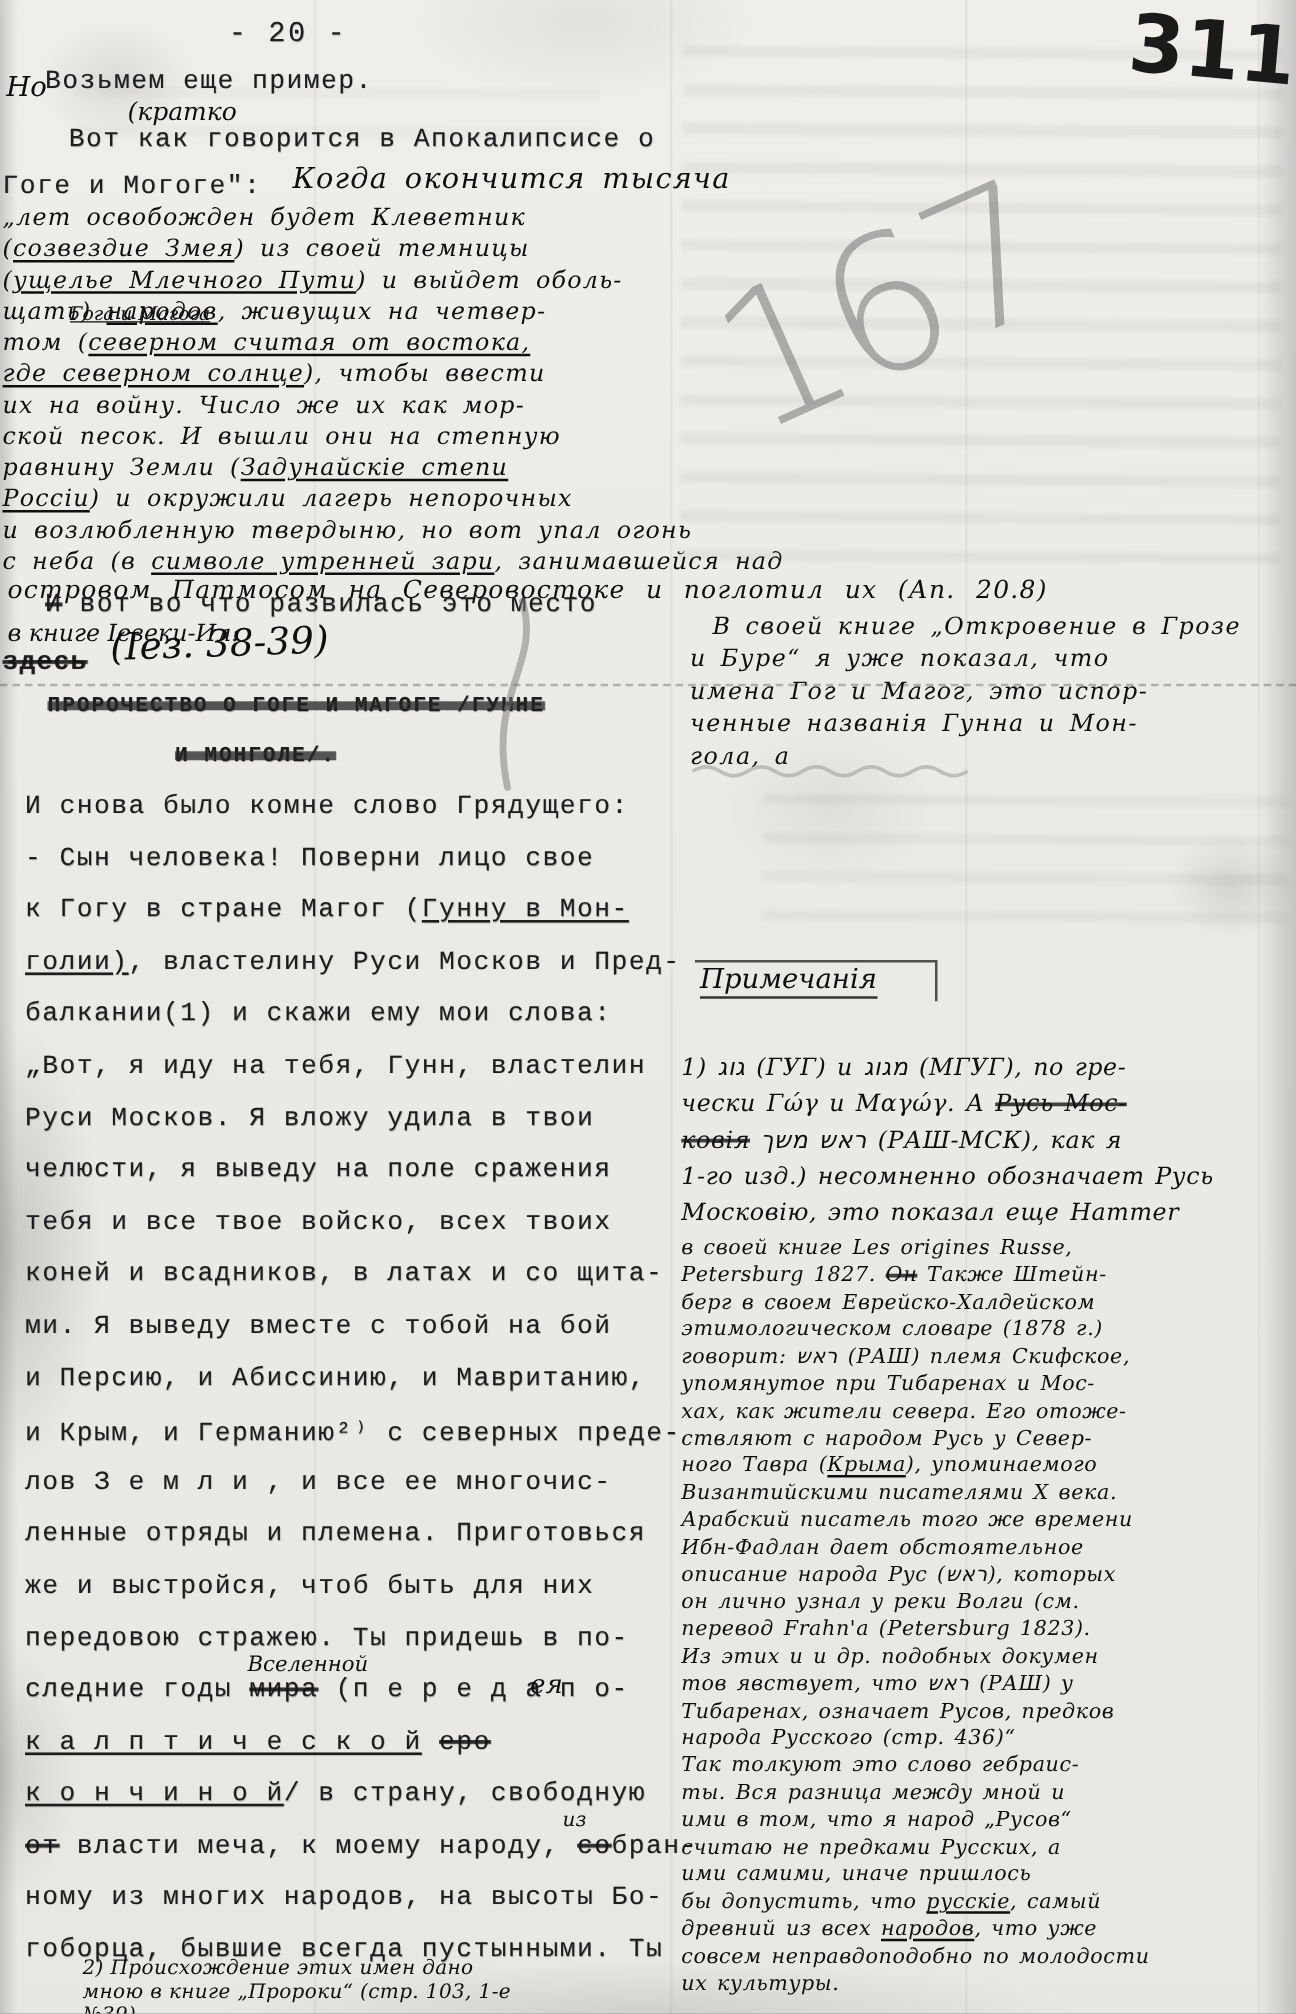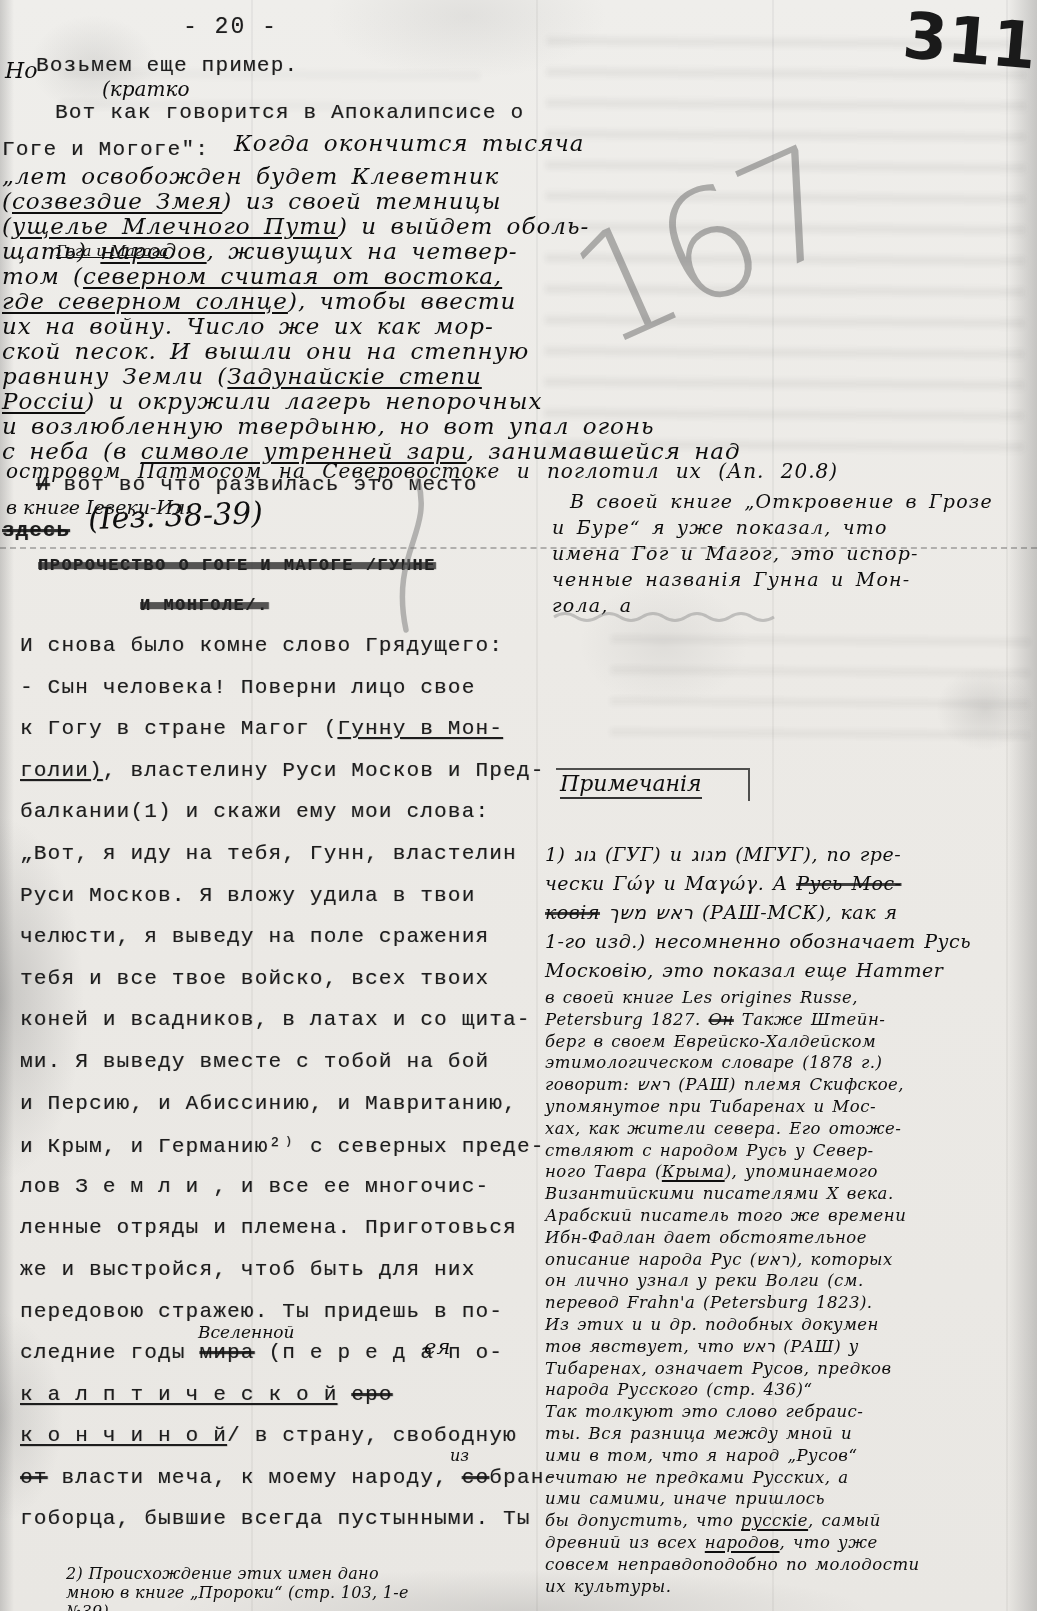--- a/index.html
+++ b/index.html
@@ -40,21 +40,21 @@
   .c-311{left:903px;top:4px;font-size:64px;font-weight:700;color:#1a1a1a;transform:rotate(5deg);font-family:"DejaVu Sans",sans-serif;}
   .c-167{left:572px;top:160px;font-size:150px;font-weight:300;transform:rotate(-24deg);letter-spacing:-6px;opacity:.85;}
 
   .c-no{left:5px;top:58px;font-size:22px;}
   .c-l1{left:36px;top:54px;font-size:21px;letter-spacing:1.2px;}
   .c-kratko{left:102px;top:77px;font-size:20px;}
   .c-l2{left:55px;top:101px;font-size:21px;letter-spacing:1.2px;}
   .c-l3{left:2px;top:138px;font-size:21px;letter-spacing:1.2px;}
 
   .c-hwfirst{left:234px;top:130px;font-size:23px;letter-spacing:1px;word-spacing:5px;}
-  .c-hwblock{left:2px;top:163px;width:1032px;font-size:23px;letter-spacing:1px;word-spacing:5px;}
+  .c-hwblock{left:2px;top:163px;width:1032px;font-size:19px;letter-spacing:1px;word-spacing:5px;}
   .c-hwblock .line{height:25px;white-space:nowrap;}
   .c-goga{left:56px;top:242px;font-size:15px;text-decoration:underline;}
   .c-hwlast{left:6px;top:459px;font-size:20px;letter-spacing:1px;word-spacing:9px;}
 
   .c-trans{left:36px;top:473px;font-size:21px;letter-spacing:1.2px;}
   .c-bookins{left:6px;top:496px;font-size:19px;}
   .c-zdes{left:2px;top:519px;font-size:21px;letter-spacing:1px;font-weight:700;}
   .c-ref{left:88px;top:498px;font-size:30px;transform:rotate(-2deg);}
   .c-fold{position:absolute;left:0;right:0;top:547px;border-top:2px dashed rgba(80,80,80,.38);}
 
@@ -165,20 +165,21 @@
       <div class="line">и Персию, и Абиссинию, и Мавританию,</div>
       <div class="line">и Крым, и Германию²⁾ с северных преде-</div>
       <div class="line">лов З е м л и , и все ее многочис-</div>
       <div class="line">ленные отряды и племена. Приготовься</div>
       <div class="line">же и выстройся, чтоб быть для них</div>
       <div class="line">передовою стражею. Ты придешь в по-</div>
       <div class="line">следние годы <s>мира</s> (п е р е д  а п о-</div>
       <div class="line"><u>к а л п т и ч е с к о й</u>  <s>еро</s></div>
       <div class="line"><u>к о н ч и н о й</u>/ в страну, свободную</div>
       <div class="line"><s>от</s> власти меча, к моему народу, <s>со</s>бран-</div>
+      <div class="line">ному из многих народов, на высоты Бо-</div>
       <div class="line">гоборца, бывшие всегда пустынными. Ты</div>
     </div>
   <div class="abs hw c-vsel">Вселенной</div>
   <div class="abs hw c-eya">ея</div>
   <div class="abs hw c-iz">из</div>
 
   <div class="abs hw c-foot">
       <div class="line">2) Происхождение этих имен дано</div>
       <div class="line">мною в книге „Пророки“ (стр. 103, 1-е</div>
       <div class="line">№39)</div>

